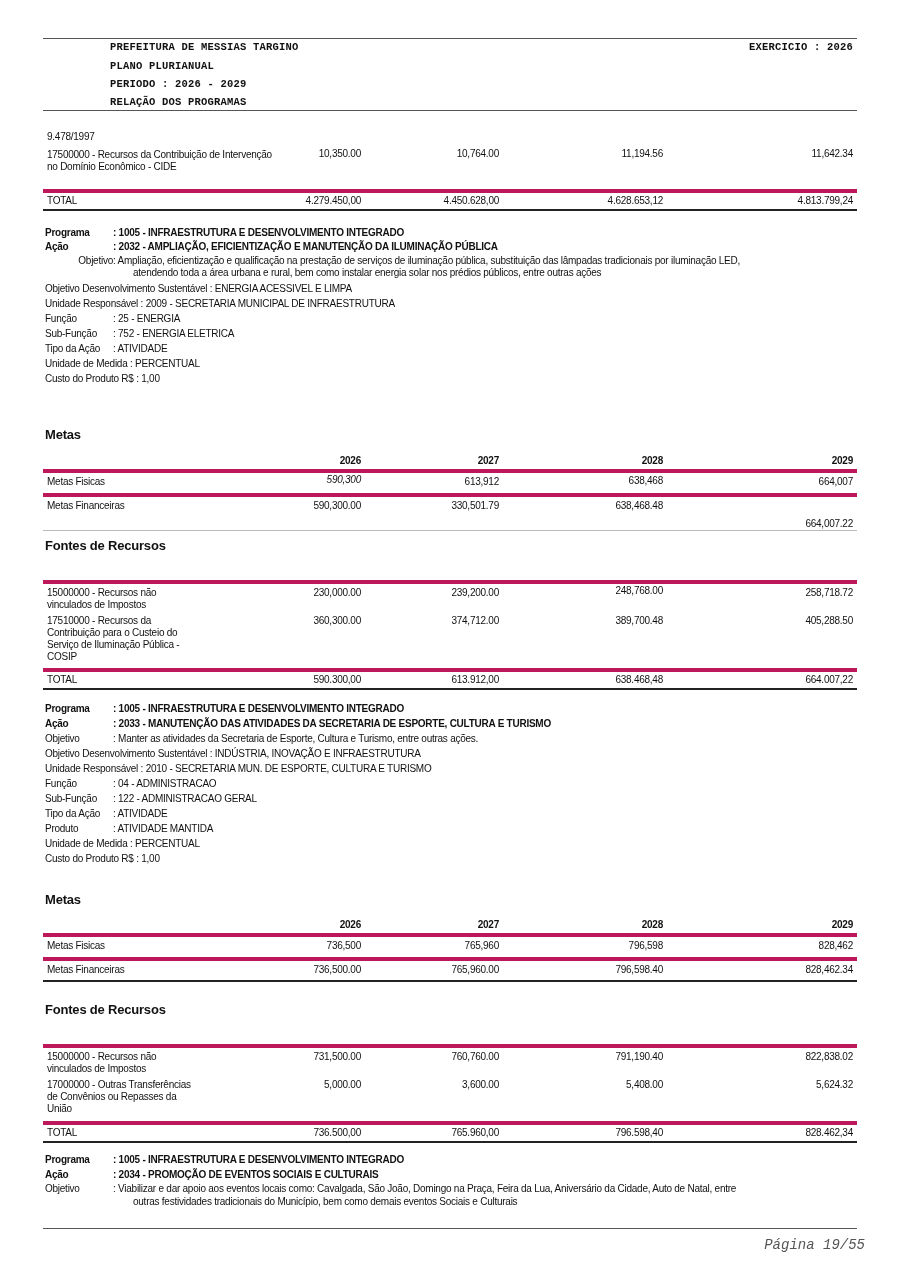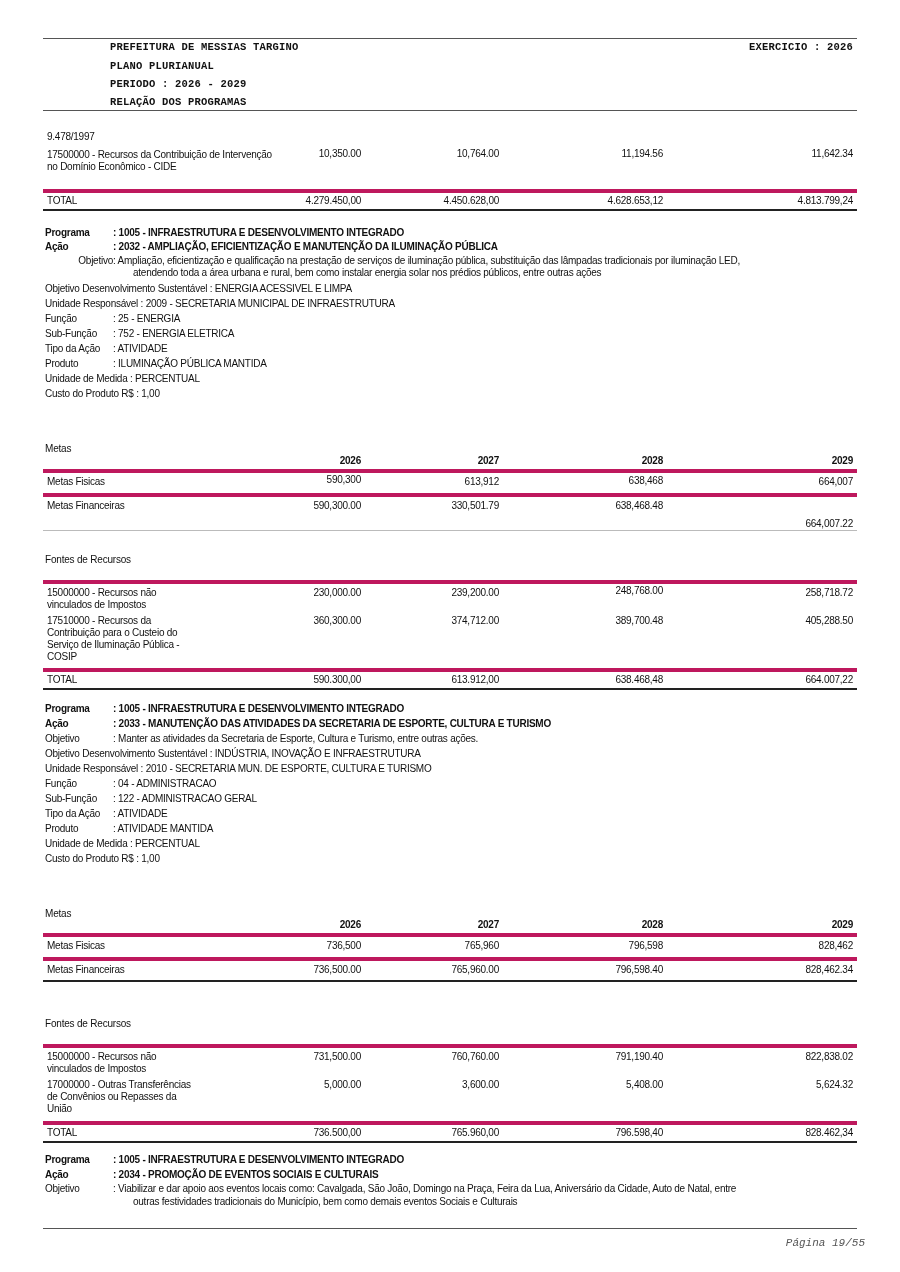--- a/index.html
+++ b/index.html
@@ -23,23 +23,23 @@
   table.grid col.c2 { width: 164px; }
   table.grid col.c3 { width: 164px; }
   table.grid col.c4 { width: 164px; }
 
   .rule-thick { border-top: 4px solid #be185d; }
   .rule-bottom { border-bottom: 2px solid #222; }
   .rule-bottom-light { border-bottom: 1px solid #bbb; }
 
   .kv { position: absolute; left: 45px; font-size: 10px; letter-spacing: -0.25px; line-height: 15px; }
   .kv .k { display: inline-block; width: 68px; }
-  .sec-title { position: absolute; left: 45px; font-weight: normal; font-size: 10px; letter-spacing: -0.2px; margin-top: 16px; }
-
-  .footer { position: absolute; right: 35px; top: 1237px; font-family: "Liberation Mono", "DejaVu Sans Mono", monospace; font-style: italic; font-size: 11px; color: #555; }
+  .sec-title { position: absolute; left: 45px; font-weight: bold; font-size: 13px; letter-spacing: -0.2px; }
+
+  .footer { position: absolute; right: 35px; top: 1237px; font-family: "Liberation Mono", "DejaVu Sans Mono", monospace; font-style: italic; font-size: 14px; color: #555; }
 </style>
 </head>
 <body>
 
 <div class="page">
 
   <div class="hdr-line" style="top:38px;"></div>
   <div class="hdr-text mono" style="top:41px;">PREFEITURA DE MESSIAS TARGINO</div>
   <div class="hdr-right mono">EXERCICIO : 2026</div>
   <div class="hdr-text mono" style="top:60px;">PLANO PLURIANUAL</div>
@@ -77,21 +77,20 @@
   <div class="kv" style="top:225px;">
     <div class="bold"><span class="k">Programa</span><span>: 1005 - INFRAESTRUTURA E DESENVOLVIMENTO INTEGRADO</span></div>
     <div class="bold" style="margin-top:-1px;"><span class="k">Ação</span><span>: 2032 - AMPLIAÇÃO, EFICIENTIZAÇÃO E MANUTENÇÃO DA ILUMINAÇÃO PÚBLICA</span></div>
     <div style="line-height:12px; margin-top:1px;text-align:right;"><span class="k">Objetivo</span><span>: Ampliação, eficientização e qualificação na prestação de serviços de iluminação pública, substituição das lâmpadas tradicionais por iluminação LED,</span></div>
     <div style="line-height:12px; padding-left:88px;">atendendo toda a área urbana e rural, bem como instalar energia solar nos prédios públicos, entre outras ações</div>
     <div style="margin-top:2px;">Objetivo Desenvolvimento Sustentável : ENERGIA ACESSIVEL E LIMPA</div>
     <div>Unidade Responsável : 2009 - SECRETARIA MUNICIPAL DE INFRAESTRUTURA</div>
     <div><span class="k">Função</span><span>: 25 - ENERGIA</span></div>
     <div><span class="k">Sub-Função</span><span>: 752 - ENERGIA ELETRICA</span></div>
     <div><span class="k">Tipo da Ação</span><span>: ATIVIDADE</span></div>
-    <div><span class="k">Produto</span><span>:  ILUMINAÇÃO PÚBLICA MANTIDA</span></div>
     <div>Unidade de Medida : PERCENTUAL</div>
     <div>Custo do Produto R$ : 1,00</div>
   </div>
 
   <div class="sec-title" style="top:427px;">Metas</div>
   <table class="grid" style="top:455px;">
     <colgroup>
         <col class="c0">
         <col class="c1">
         <col class="c2">
@@ -101,21 +100,21 @@
     <tbody>
         <tr>
       <td style="height:14px;"></td>
       <td class="num bold">2026</td>
       <td class="num bold" style="padding-right:30px;">2027</td>
       <td class="num bold" style="padding-right:30px;">2028</td>
       <td class="num bold">2029</td>
     </tr>
     <tr class="rule-thick">
       <td style="height:17px; padding-top:3px;">Metas Fisicas</td>
-      <td class="num" style="padding-top:1px;">590,300</td>
+      <td class="num" style="padding-top:1px;font-style:italic;">590,300</td>
       <td class="num" style="padding-top:3px; padding-right:30px;">613,912</td>
       <td class="num" style="padding-top:2px; padding-right:30px;text-align:right;">638,468</td>
       <td class="num" style="padding-top:3px;">664,007</td>
     </tr>
     <tr class="rule-thick rule-bottom-light">
       <td style="height:16px; padding-top:3px;">Metas Financeiras</td>
       <td class="num" style="padding-top:3px;">590,300.00</td>
       <td class="num" style="padding-top:3px; padding-right:30px;">330,501.79</td>
       <td class="num" style="padding-top:3px; padding-right:30px;">638,468.48</td>
       <td class="num" style="padding-top:21px;">664,007.22</td>

